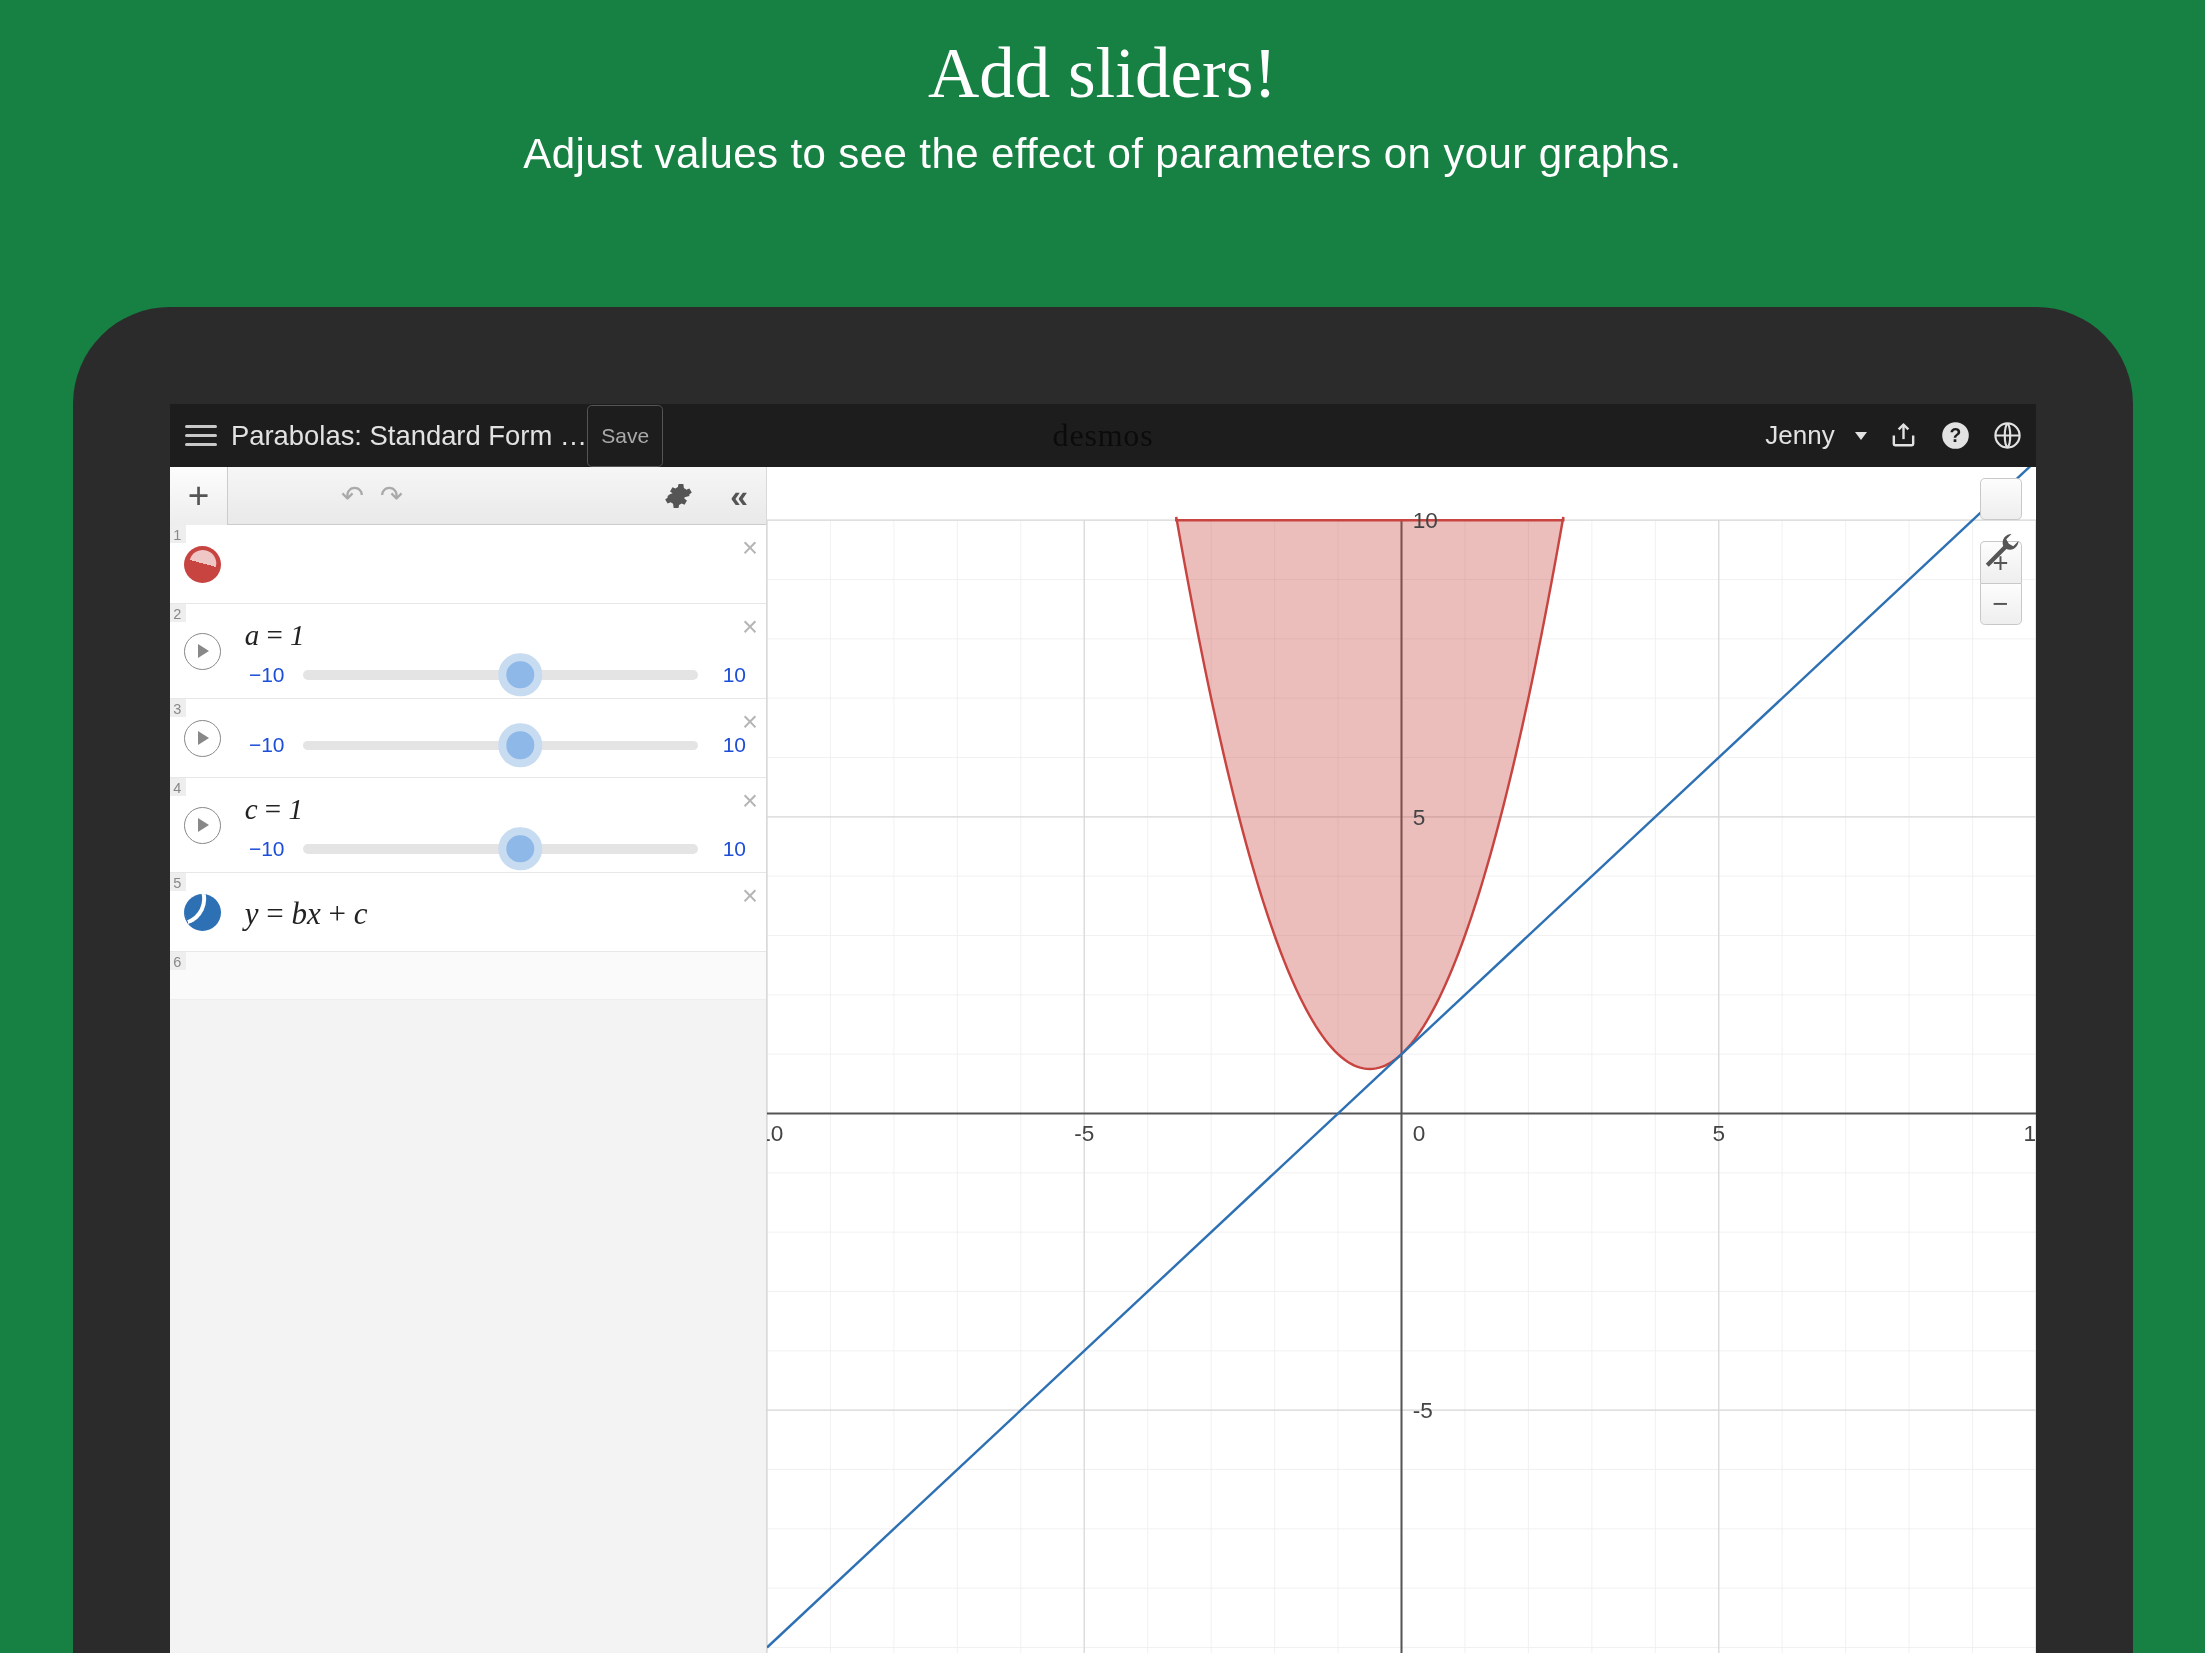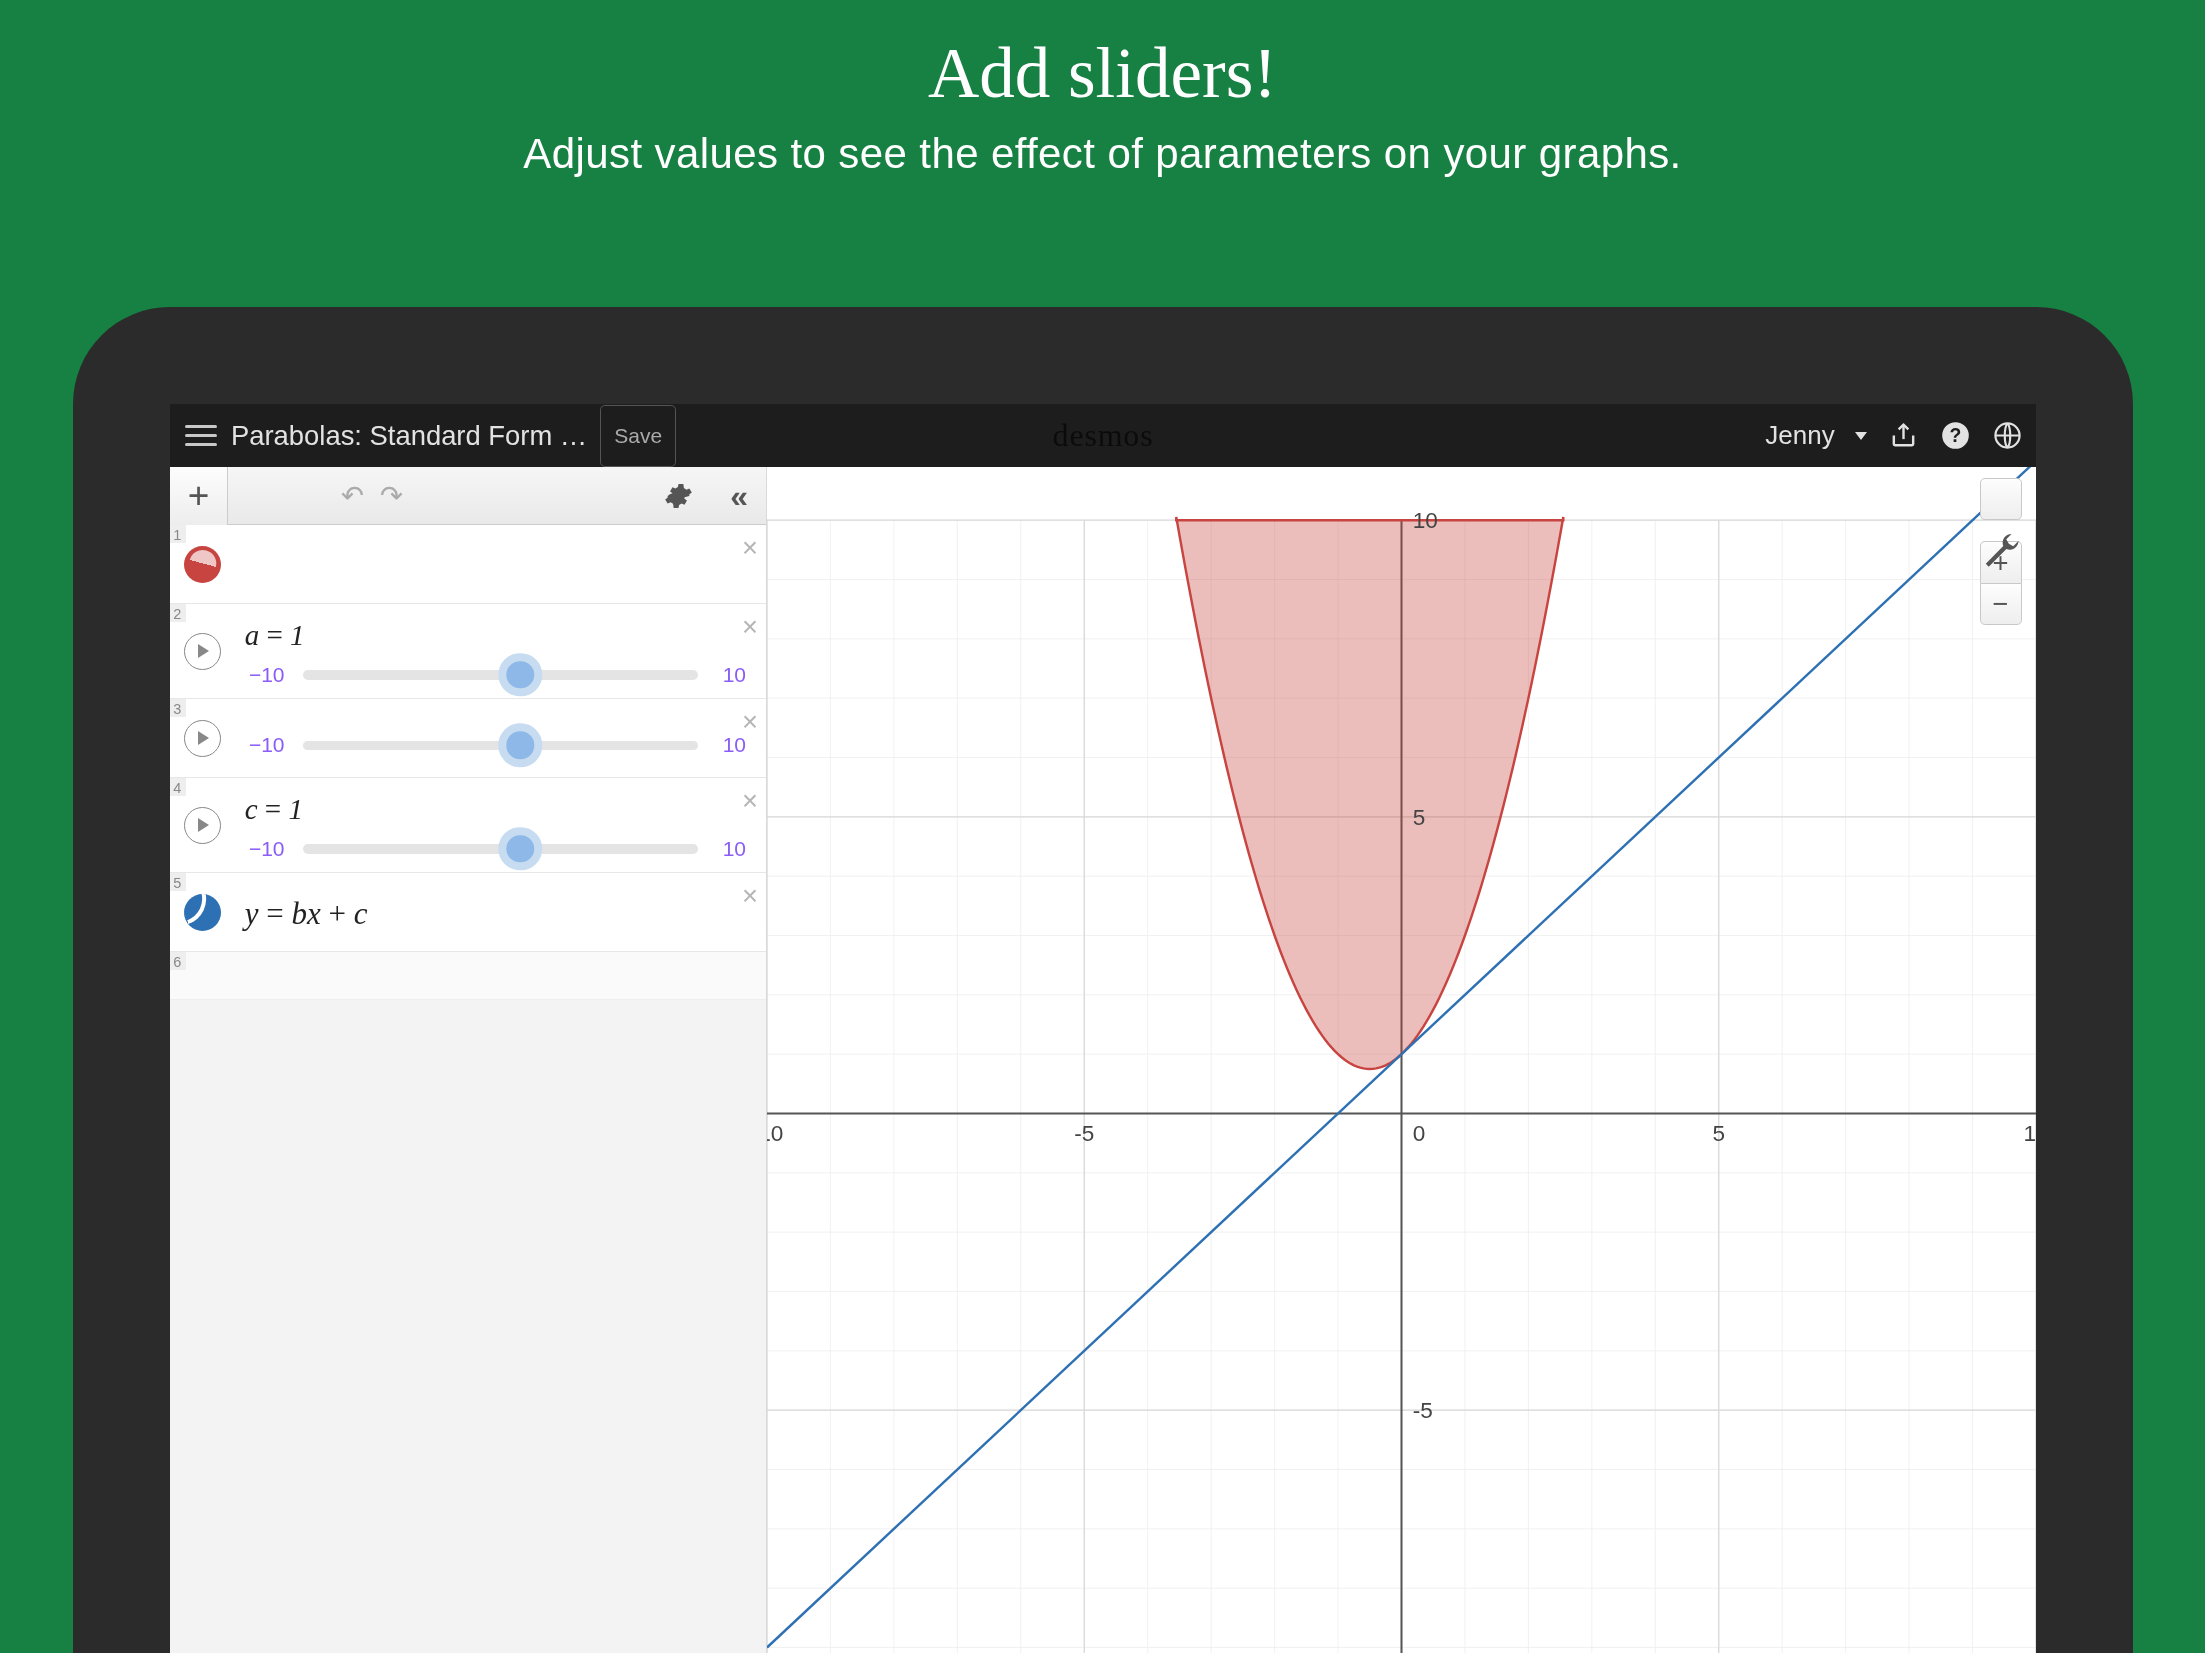--- a/index.html
+++ b/index.html
@@ -64,21 +64,20 @@
     width: 32px; height: 32px;
     display: flex; flex-direction: column; justify-content: center; gap: 5.7px;
     cursor: pointer;
     margin-right: 14.5px;
   }
   .hamburger span { display:block; height:3.2px; background:#c8c8c8; border-radius:1.6px; }
   .doc-title {
     font-size: 27.4px;
     color: #e2e2e2;
     font-weight: 300;
-    margin-right: 13px;
     max-width: 371px;
     white-space: nowrap;
     overflow: hidden;
     text-overflow: ellipsis;
   }
   .save-btn {
     border: 1.2px solid #555;
     color: #aaa;
     background: transparent;
     font-size: 21px;
@@ -152,21 +151,21 @@
   .play-btn::after{content:"";width:0;height:0;border-left:11.3px solid #888;border-top:7.3px solid transparent;border-bottom:7.3px solid transparent;margin-left:2.4px;}
   .row-body{flex:1;padding:14.5px 9.7px 11.3px 9.7px;display:flex;flex-direction:column;justify-content:center;}
   .formula{ font-family: Georgia, "Times New Roman", serif; font-style:italic; font-size:31px; color:#222;}
   .formula .op{font-style:normal;}
   .formula sup{font-size:18px;vertical-align:top;position:relative;top:-1.6px;}
   .slider-row .formula{font-size:29px;}
   .close-x{
     position:absolute; right:8px; top:6.5px; font-size:27.4px; color:#b5b5b5; cursor:pointer; font-weight:300;
   }
   .slider-ui{display:flex;align-items:center;gap:14.5px;margin-top:11.3px;}
-  .slider-min,.slider-max{font-size:21px;color:#8b5cf6;width:44px;text-align:center;}
+  .slider-min,.slider-max{font-size:21px;color:#1d4ed8;width:44px;text-align:center;}
   .slider-track{position:relative;flex:1;height:9.7px;background:#e4e4e4;border-radius:8px;}
   .slider-thumb{
     position:absolute;top:50%;transform:translate(-50%,-50%);
     width:27.4px;height:27.4px;border-radius:50%;
     background:#8db8e8;border:8px solid #c8dcf1;box-sizing:content-box;
   }
   .curve-swatch{width:37px;height:37px;border-radius:50%;background:#2d70b3;position:relative;overflow:hidden;}
   .curve-swatch::after{
     content:"";position:absolute;inset:4.8px;border:4px solid #fff;border-top:none;border-left:none;border-radius:0 0 32px 0;transform:rotate(-20deg) translate(-4px,-6.5px);
   }

